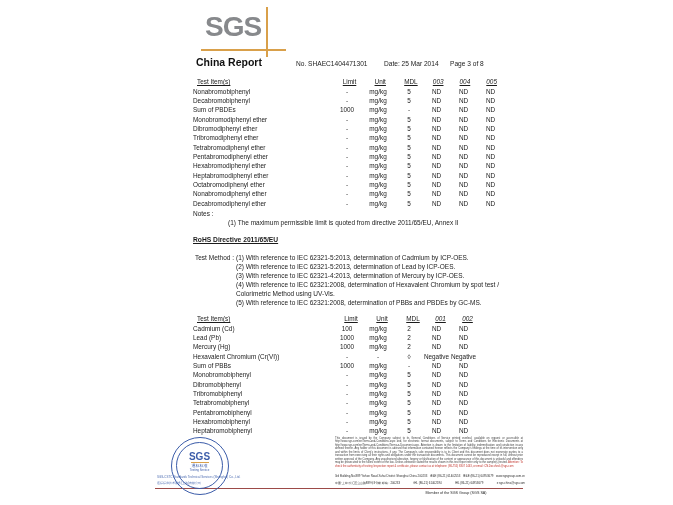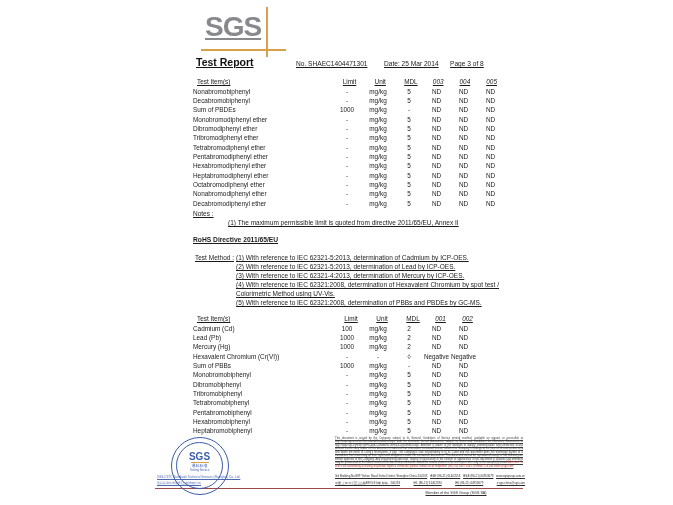--- a/index.html
+++ b/index.html
@@ -1,20 +1,20 @@
 <!DOCTYPE html>
 <html><head>
 <meta charset="utf-8">
 <style>
   html,body { margin:0; padding:0; background:#ffffff; }
   .page {
     position:relative; width:673px; height:505px; background:#ffffff;
     font-family:"Liberation Sans", sans-serif; color:#1b1b1b; overflow:hidden;
   }
-  .abs { position:absolute;text-decoration:underline; }
+  .abs { position:absolute; }
 
   
   .logo-text { left:205px; top:11px; font-size:28px; font-weight:bold; color:#87898c; letter-spacing:-1px; }
   .logo-hline { left:201px; top:49px; width:85px; height:2px; background:#d9a04a; }
   .logo-vline { left:266px; top:7px; width:2px; height:50px; background:#d9a04a; }
   .report-title { left:196px; top:56px; font-size:10.5px; font-weight:bold; color:#111; }
   .report-no { left:296px; top:60px; font-size:6.6px; }
   .report-date { left:384px; top:60px; font-size:6.6px; }
   .report-page { left:450px; top:60px; font-size:6.6px; }
 
@@ -59,21 +59,21 @@
 </style>
 </head>
 <body>
 
 <div class="page">
 
   <div class="abs logo-text">SGS</div>
   <div class="abs logo-hline"></div>
   <div class="abs logo-vline"></div>
 
-  <div class="abs report-title">Test Report</div>
+  <div class="abs report-title">China Report</div>
   <div class="abs report-no">No. SHAEC1404471301</div>
   <div class="abs report-date">Date: 25 Mar 2014</div>
   <div class="abs report-page">Page 3 of 8</div>
 
   <div class="tbl tbl-1">
     <div class="tr">
       <span class="c-name th th-name">Test Item(s)</span>
       <span class="c-limit th">Limit</span>
       <span class="c-unit th">Unit</span>
       <span class="c-mdl th">MDL</span>

